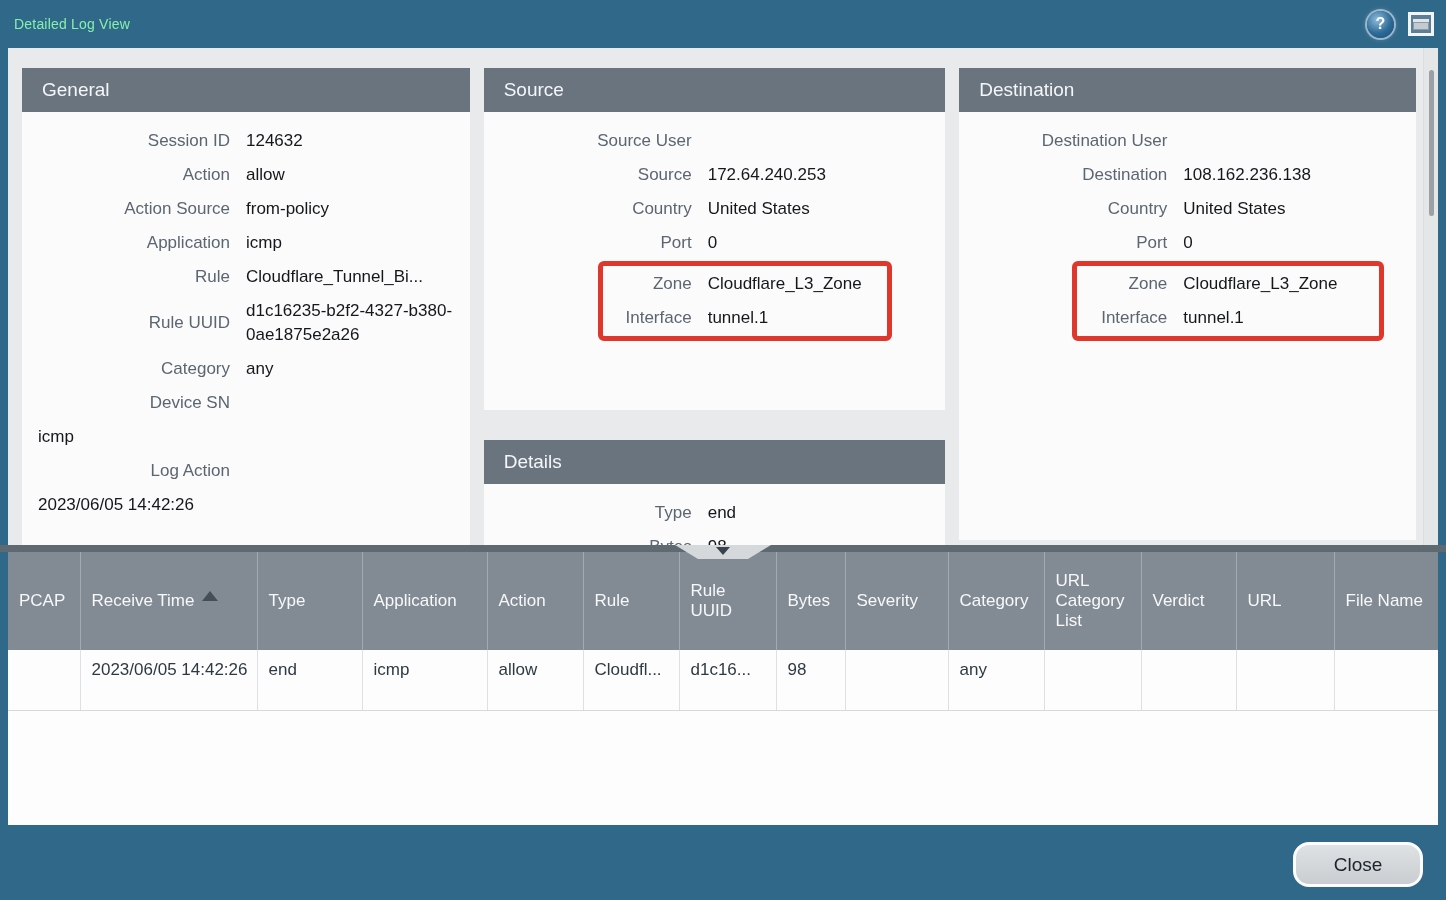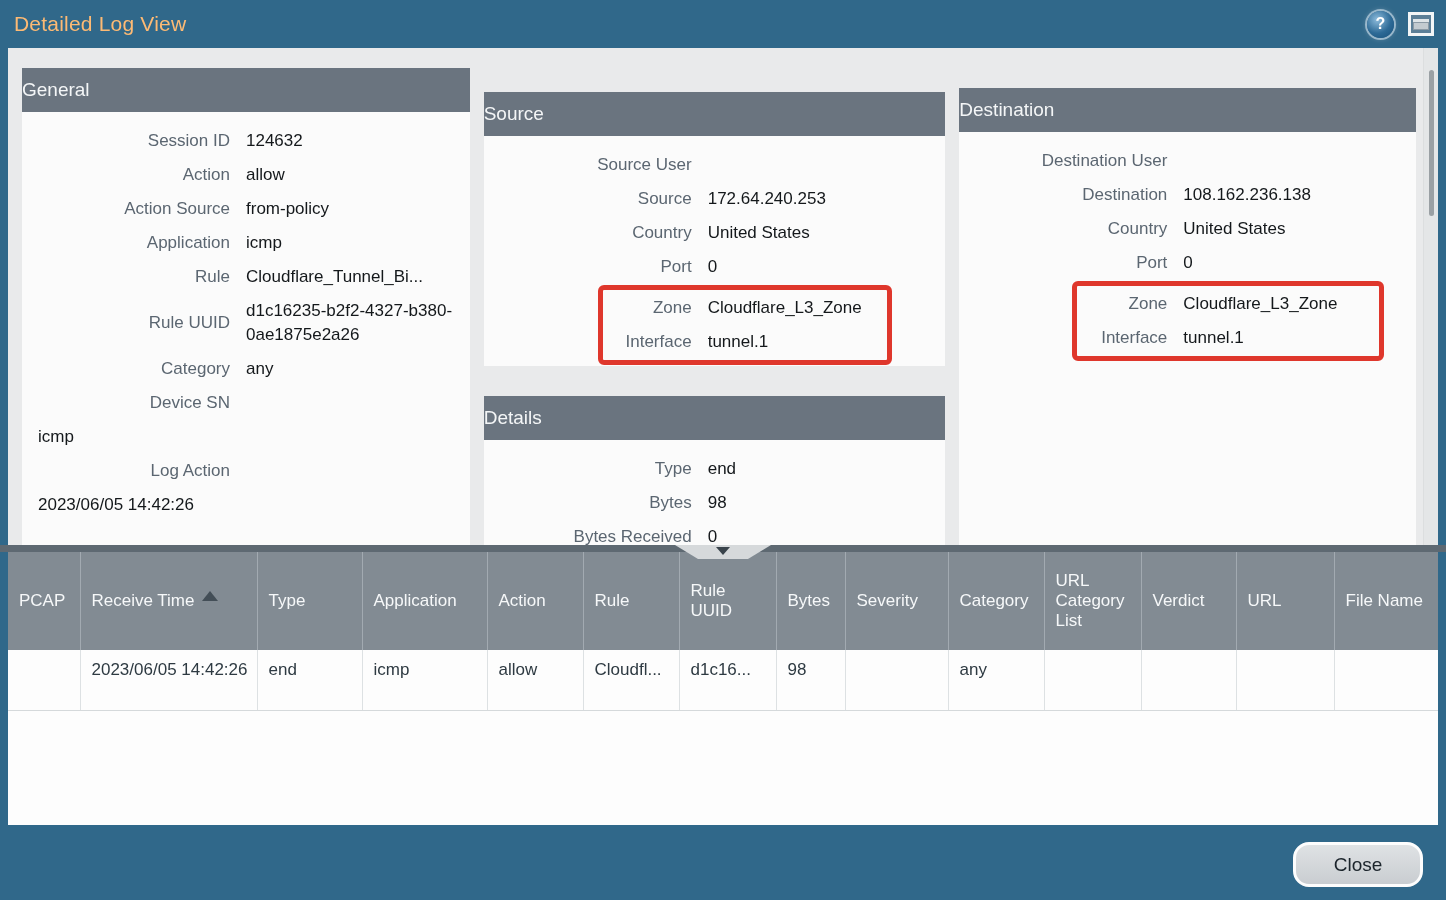--- a/index.html
+++ b/index.html
@@ -3,49 +3,49 @@
 <meta charset="utf-8">
 <style>
   * { margin:0; padding:0; box-sizing:border-box; }
   html,body { width:1446px; height:900px; }
   body { font-family:"Liberation Sans", sans-serif; background:#30688a; position:relative; overflow:hidden; }
 
   .window { position:absolute; inset:0; background:#30688a; }
 
   
   .titlebar { position:absolute; top:0; left:0; right:0; height:48px; display:flex; align-items:center; padding:0 12px 0 14px; }
-  .titlebar .title { color:#fdba74; font-size:21px; font-weight:400; letter-spacing:.2px; }
+  .titlebar .title { color:#86efac; font-size:14px; font-weight:400; letter-spacing:.2px; }
   .titlebar .spacer { flex:1; }
   .help-icon { width:27px; height:27px; border-radius:50%;
     background:radial-gradient(circle at 38% 32%, #8ebcdc, #2d6a96 55%, #174f7b);
     box-shadow:0 0 0 2px rgba(220,235,245,.55), 0 0 6px rgba(255,255,255,.35);
     color:#fff; font-weight:bold; font-size:16px; display:flex; align-items:center; justify-content:center; cursor:pointer; margin-right:14px; }
   .restore-icon { width:26px; height:24px; border:3px solid #f2f5f6; background:#5c7f97; display:flex; align-items:center; justify-content:center; cursor:pointer; }
   .restore-icon .inner { width:16px; height:11px; background:#c3cbd0; border-top:3px solid #dfe5e8; box-shadow:inset 0 0 0 1px #8b9aa5; }
 
   
   .content { position:absolute; top:48px; left:8px; right:8px; height:497px; background:#e9eaeb; overflow:hidden; padding:20px 22px 0 14px; }
   .cols { display:flex; gap:14px; align-items:flex-start; }
   .panel { background:#fbfbfb; }
-  .panel-header { height:44px; background:#6a747f; color:#f4f6f7; font-size:19px; display:flex; align-items:center; }
+  .panel-header { height:44px; background:#6a747f; color:#f4f6f7; font-size:19px; display:flex; align-items:center; padding-left:20px; }
   .panel-body { padding-top:12px; }
   .prow { display:flex; line-height:34px; font-size:17px; }
   .prow .lbl { width:208px; text-align:right; color:#5b6671; flex:none; }
   .prow .val { margin-left:16px; color:#14181b; flex:1; padding-right:12px; }
   .prow.wrap { line-height:24px; padding:5px 0; }
   .prow.wrap .lbl { line-height:24px; align-self:center; }
 
   .col-general { width:448px; }
   .col-middle  { width:462px; display:flex; flex-direction:column; }
   .col-dest    { width:457px; }
 
   .panel-general { height:477px; overflow:hidden; }
-  .panel-source  { height:274px; overflow:hidden;margin-top:24px; }
+  .panel-source  { height:342px; overflow:hidden; }
   .panel-details { height:173px; overflow:hidden; margin-top:30px; }
-  .panel-dest    { height:472px; overflow:hidden;margin-top:20px; }
+  .panel-dest    { height:472px; overflow:hidden; }
 
   
   .hl-group { border:5px solid #df372c; border-radius:6px; padding:1px 0; }
   .panel-source .hl-group { margin:1px 53px 0 114px; }
   .panel-source .hl-group .lbl { width:89px; }
   .panel-dest   .hl-group { margin:1px 32px 0 113px; }
   .panel-dest   .hl-group .lbl { width:90px; }
 
   
   .vscroll-track { position:absolute; top:0; right:0; width:15px; height:497px; background:#e4e6e7; border-left:1px solid #dcdedf; }

